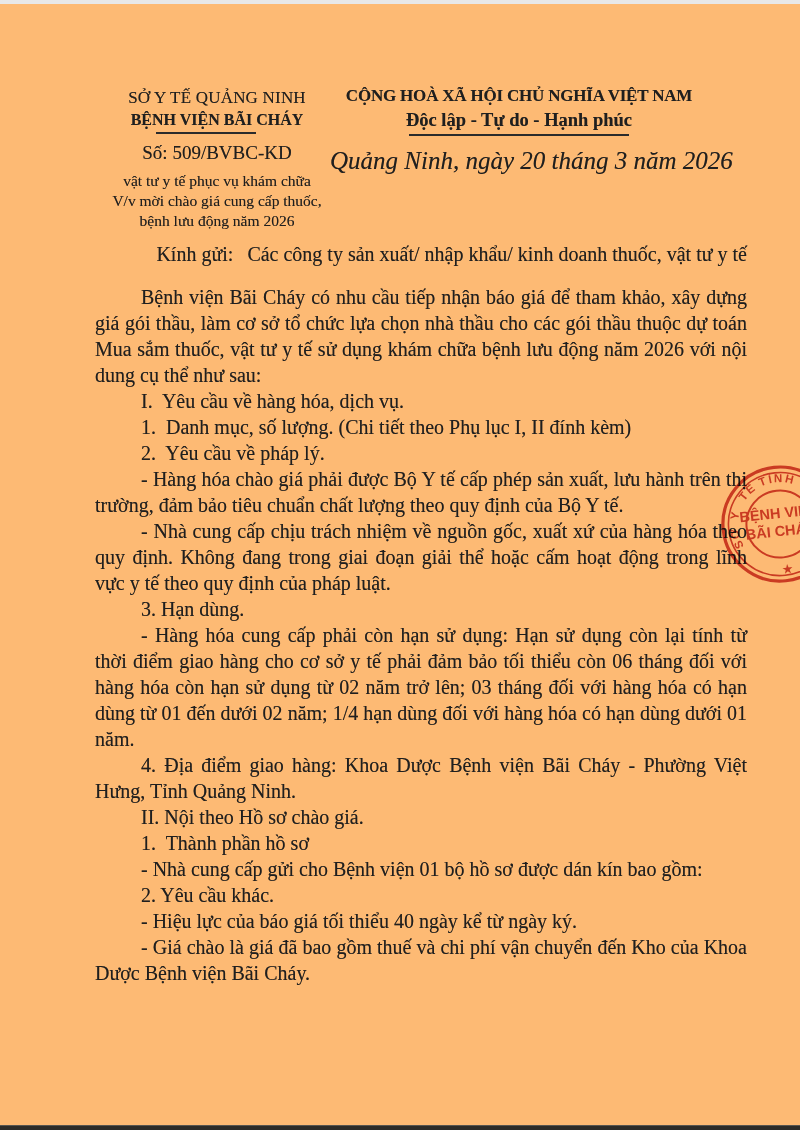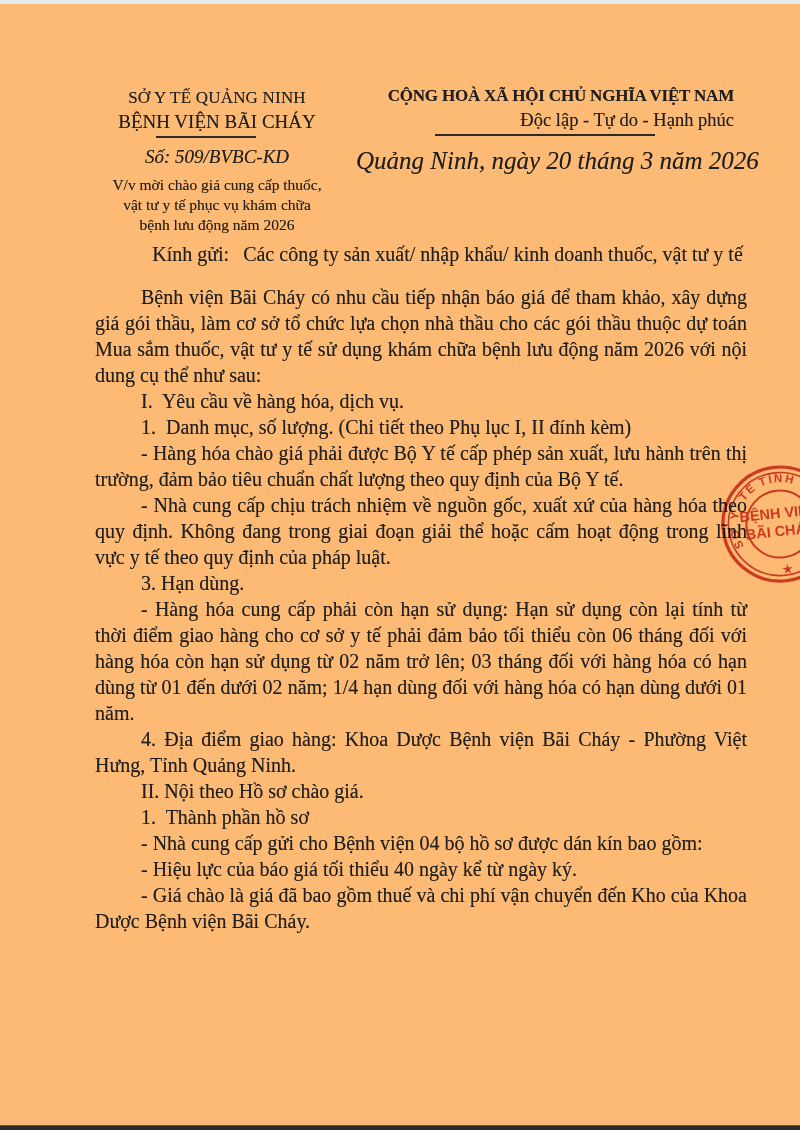--- a/index.html
+++ b/index.html
@@ -13,44 +13,44 @@
     color:#1f1f1f;
   }
   .scan-text { text-shadow:0 0 0.5px rgba(20,20,20,0.45); }
 
   
   .hdr-left {
     position:absolute; left:106px; top:84px; width:222px;
     text-align:center;
   }
   .hdr-left .dept { font-size:17px; letter-spacing:0.2px; white-space:nowrap; }
-  .hdr-left .hosp { font-size:19px; font-weight:normal; margin-top:3px; white-space:nowrap;text-align:center; }
+  .hdr-left .hosp { font-size:16px; font-weight:bold; margin-top:3px; white-space:nowrap;text-align:center; }
   .rule-left {
     width:100px; height:2px; background:#2b2b2b;
     margin:3px auto 0; position:relative; left:-11px;
   }
-  .hdr-left .docnum { font-size:19px; margin-top:8px; white-space:nowrap;font-style:italic; }
+  .hdr-left .docnum { font-size:19px; margin-top:8px; white-space:nowrap; }
   .hdr-left .subj { font-size:15.5px; line-height:20px; margin-top:7px; }
 
   .hdr-right {
-    position:absolute; left:356px; top:82px; width:378px;
-    text-align:right;
+    position:absolute; left:330px; top:82px; width:378px;
+    text-align:center;
   }
   .hdr-right .national { font-size:17px; font-weight:bold; letter-spacing:-0.2px; white-space:nowrap; }
-  .hdr-right .motto { font-size:18.5px; font-weight:normal; margin-top:4px; white-space:nowrap; }
+  .hdr-right .motto { font-size:18.5px; font-weight:bold; margin-top:4px; white-space:nowrap; }
   .rule-right { width:220px; height:2px; background:#2b2b2b; margin:3px auto 0; }
   .hdr-right .pdate { font-size:25px; font-style:italic; margin-top:11px; white-space:nowrap; }
 
   
   .doc-body {
     position:absolute; left:95px; top:237px; width:652px;
     font-size:20px; line-height:26px;
   }
   .doc-body p { margin:0; text-align:justify; text-indent:46px; }
-  p.recipient { text-indent:0; padding-left:53px; text-align:center; margin-bottom:17px; }
+  p.recipient { text-indent:0; padding-left:53px; text-align:right; margin-bottom:17px; }
   p.recipient .addr { margin-left:14px; }
   .bold { font-weight:normal; }
   .it { }
 
   
   .stamp {
     position:absolute; left:710px; top:450px; width:141px; height:141px;
     transform:rotate(-6deg);
     mix-blend-mode:multiply; opacity:0.93;
   }
@@ -66,49 +66,51 @@
 <body>
 
 <div class="page">
 
   <div class="hdr-left scan-text">
     <div class="dept">SỞ Y TẾ QUẢNG NINH</div>
     <div class="hosp">BỆNH VIỆN BÃI CHÁY</div>
     <div class="rule-left"></div>
     <div class="docnum">Số: 509/BVBC-KD</div>
     <div class="subj">
+      <div>vật tư y tế phục vụ khám chữa</div>
       <div>V/v mời chào giá cung cấp thuốc,</div>
-      <div>vật tư y tế phục vụ khám chữa</div>
       <div>bệnh lưu động năm 2026</div>
     </div>
   </div>
 
   <div class="hdr-right scan-text">
     <div class="national">CỘNG HOÀ XÃ HỘI CHỦ NGHĨA VIỆT NAM</div>
     <div class="motto">Độc lập - Tự do - Hạnh phúc</div>
     <div class="rule-right"></div>
     <div class="pdate">Quảng Ninh, ngày 20 tháng 3 năm 2026</div>
   </div>
 
   <div class="doc-body scan-text">
     <p class="recipient"><span>Kính gửi:</span><span class="addr">Các công ty sản xuất/ nhập khẩu/ kinh doanh thuốc, vật tư y tế</span></p>
 
     <p>Bệnh viện Bãi Cháy có nhu cầu tiếp nhận báo giá để tham khảo, xây dựng giá gói thầu, làm cơ sở tổ chức lựa chọn nhà thầu cho các gói thầu thuộc dự toán Mua sắm thuốc, vật tư y tế sử dụng khám chữa bệnh lưu động năm 2026 với nội dung cụ thể như sau:</p>
 
     <p class="bold">I.&nbsp; Yêu cầu về hàng hóa, dịch vụ.</p>
     <p><span>1.&nbsp; Danh mục, số lượng.</span> <span class="it">(Chi tiết theo Phụ lục I, II đính kèm)</span></p>
+    <p>2.&nbsp; Yêu cầu về pháp lý.</p>
     <p>- Hàng hóa chào giá phải được Bộ Y tế cấp phép sản xuất, lưu hành trên thị trường, đảm bảo tiêu chuẩn chất lượng theo quy định của Bộ Y tế.</p>
     <p>- Nhà cung cấp chịu trách nhiệm về nguồn gốc, xuất xứ của hàng hóa theo quy định. Không đang trong giai đoạn giải thể hoặc cấm hoạt động trong lĩnh vực y tế theo quy định của pháp luật.</p>
     <p>3. Hạn dùng.</p>
     <p>- Hàng hóa cung cấp phải còn hạn sử dụng: Hạn sử dụng còn lại tính từ thời điểm giao hàng cho cơ sở y tế phải đảm bảo tối thiểu còn 06 tháng đối với hàng hóa còn hạn sử dụng từ 02 năm trở lên; 03 tháng đối với hàng hóa có hạn dùng từ 01 đến dưới 02 năm; 1/4 hạn dùng đối với hàng hóa có hạn dùng dưới 01 năm.</p>
     <p>4. Địa điểm giao hàng: Khoa Dược Bệnh viện Bãi Cháy - Phường Việt Hưng, Tỉnh Quảng Ninh.</p>
 
     <p class="bold">II. Nội theo Hồ sơ chào giá.</p>
     <p>1.&nbsp; Thành phần hồ sơ</p>
-    <p>- Nhà cung cấp gửi cho Bệnh viện 04 bộ hồ sơ được dán kín bao gồm:</p>
+    <p>- Nhà cung cấp gửi cho Bệnh viện 01 bộ hồ sơ được dán kín bao gồm:</p>
+    <p>2. Yêu cầu khác.</p>
     <p>- Hiệu lực của báo giá tối thiểu 40 ngày kể từ ngày ký.</p>
     <p>- Giá chào là giá đã bao gồm thuế và chi phí vận chuyển đến Kho của Khoa Dược Bệnh viện Bãi Cháy.</p>
   </div>
 
   <svg class="stamp" viewBox="0 0 141 141">
     <g fill="none">
       <circle cx="70" cy="70" r="57" stroke-width="3.2" stroke="#c8423b"></circle>
       <circle cx="70" cy="70" r="51.5" stroke-width="1.6" stroke="#c8423b"></circle>
       <circle cx="70" cy="70" r="33.5" stroke-width="2" stroke="#c8423b"></circle>
     </g>

